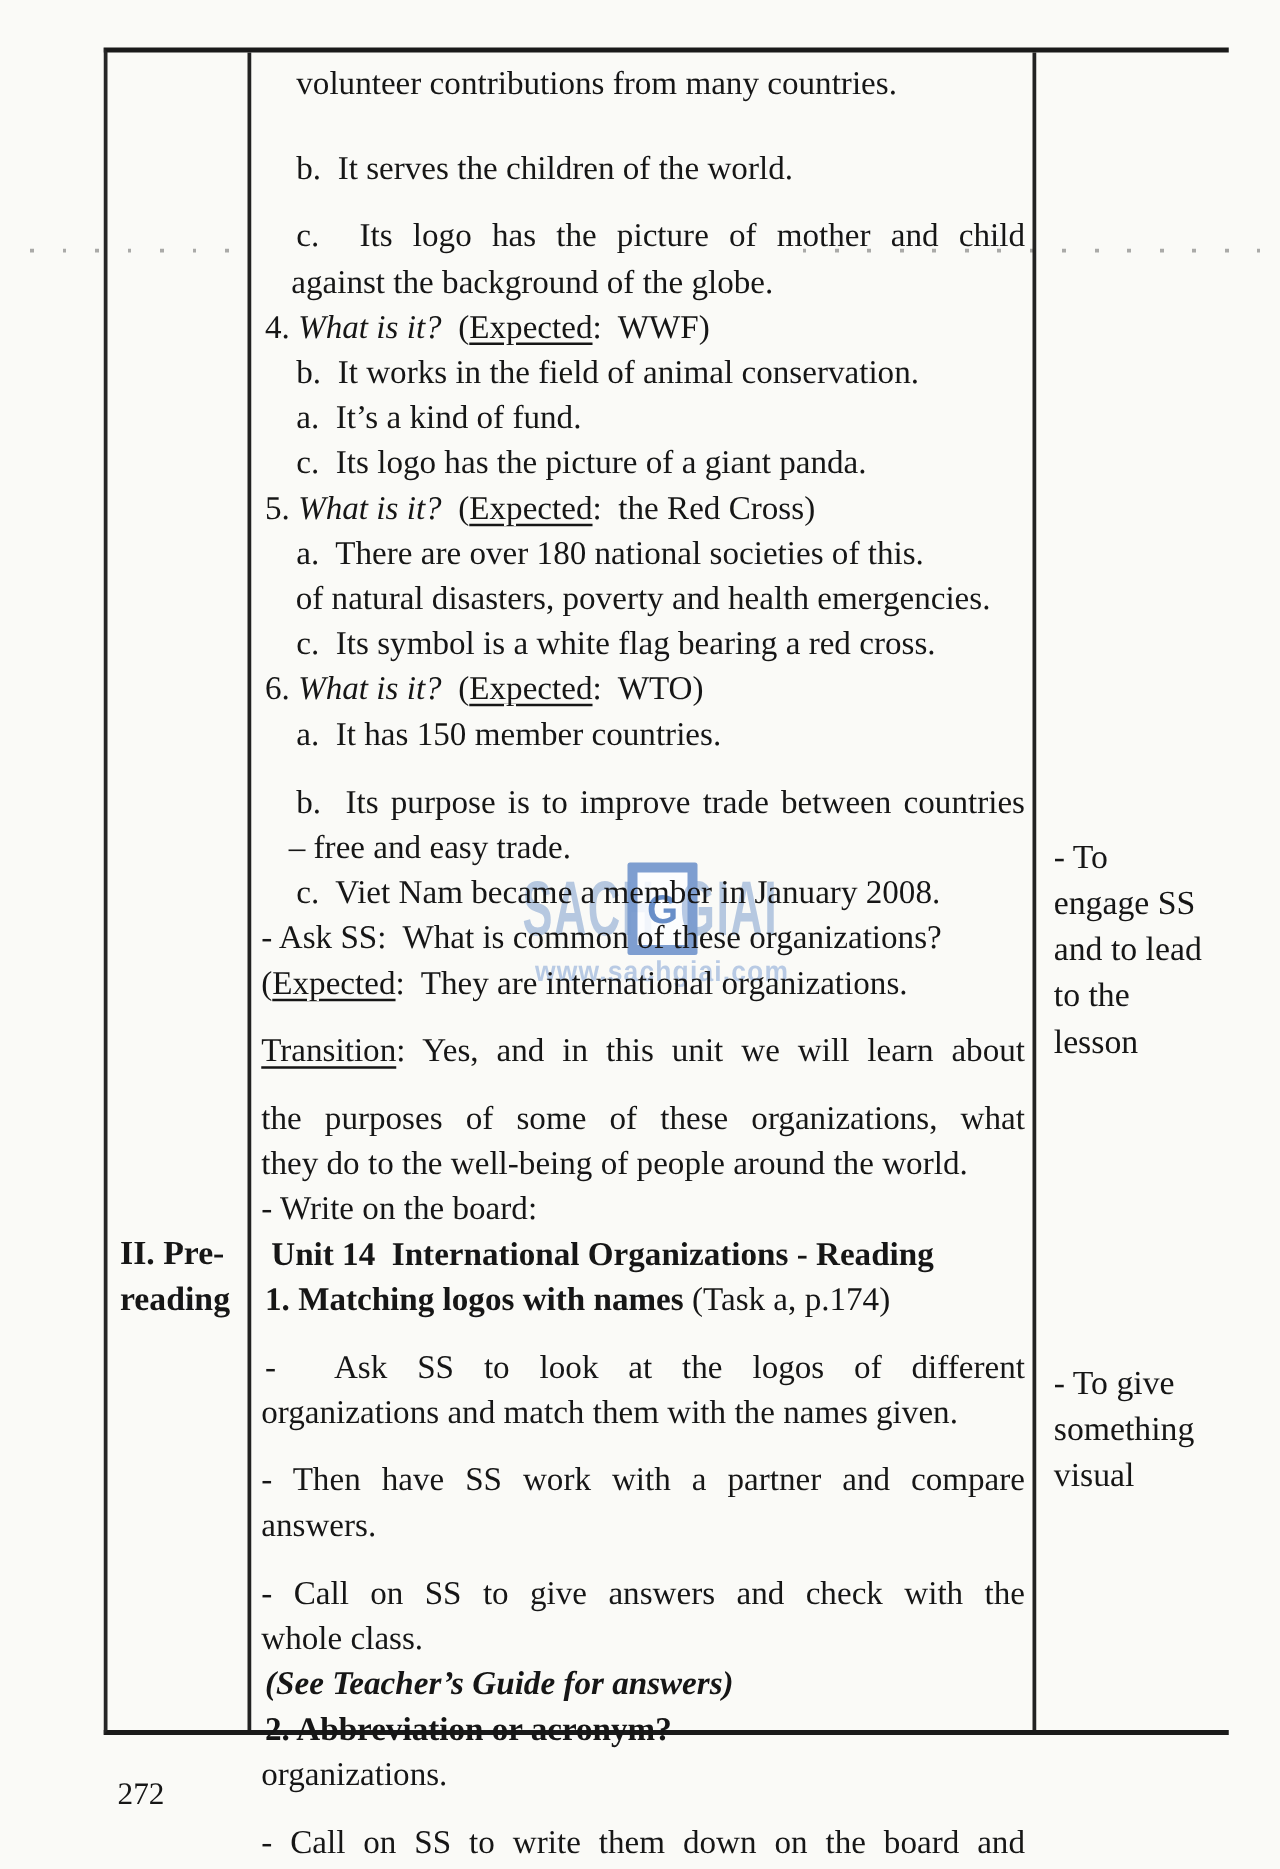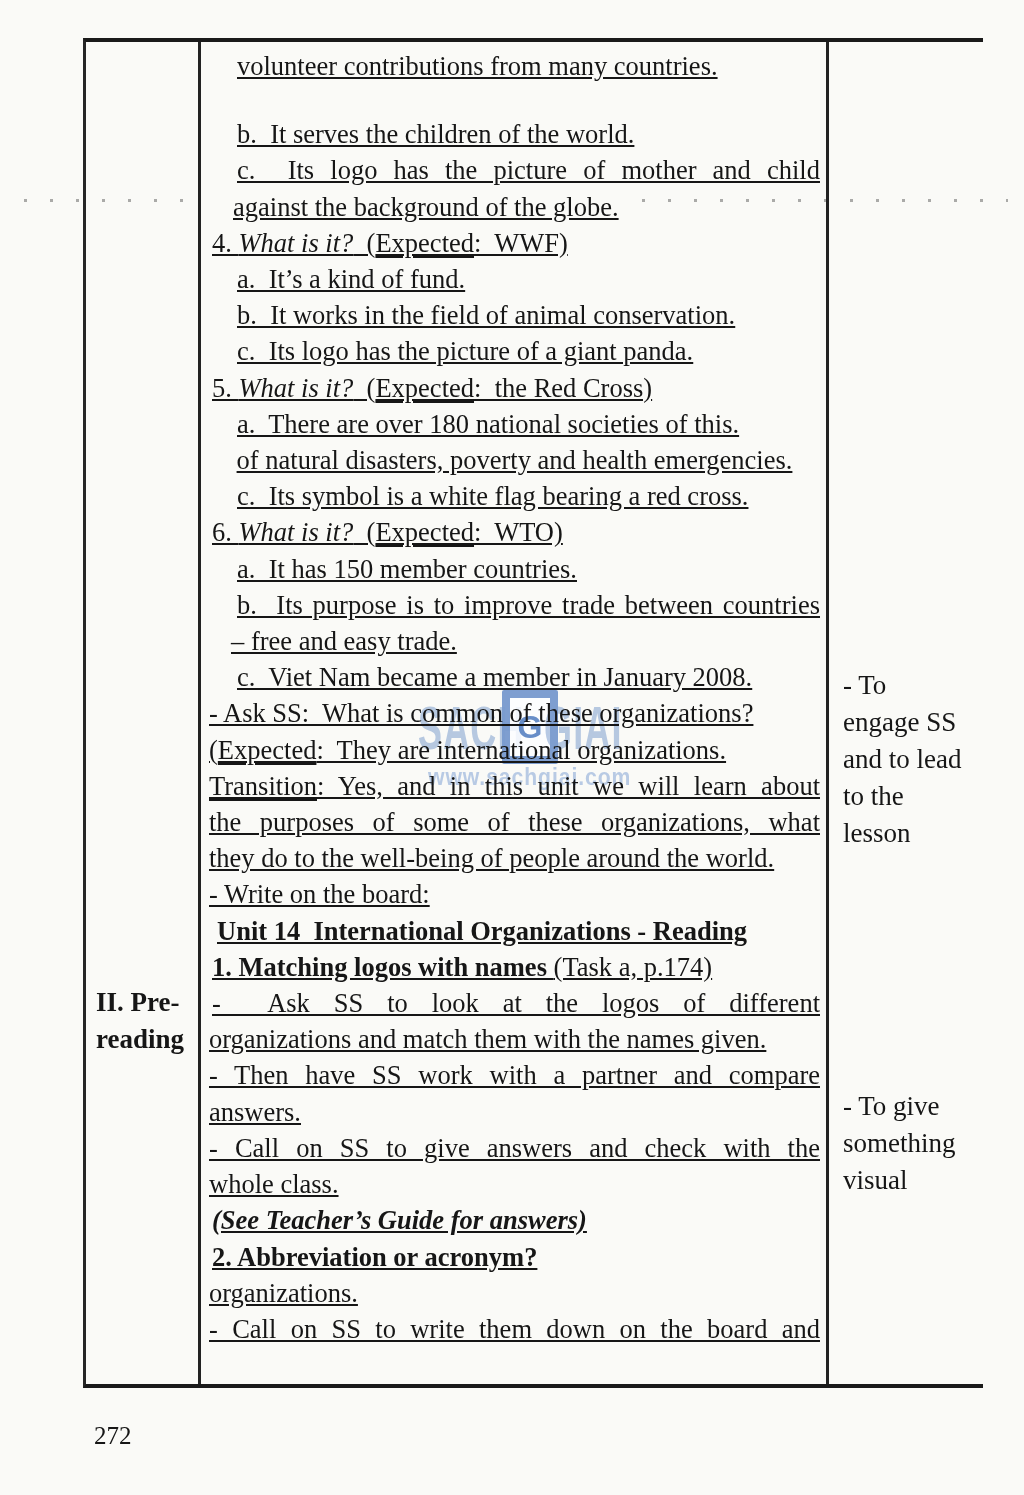--- a/index.html
+++ b/index.html
@@ -43,24 +43,24 @@
   }
   .divider{position:absolute;top:0;bottom:0;width:3px;background:#222;}
   .d1{left:112px;}
   .d2{left:740px;}
   .stage-label{
     position:absolute;left:10px;top:942px;width:100px;
     font-weight:bold;font-size:27px;line-height:37px;
   }
   .content-col{
     position:absolute;left:115px;top:0;width:625px;
-    padding:6px 6px 0 8px;box-sizing:border-box;text-decoration:underline;
+    padding:6px 6px 0 8px;box-sizing:border-box;
   }
   .line{font-size:26.5px;line-height:36.2px;white-space:normal;}
-  .line.j{text-align:justify;text-align-last:justify;}
+  .line.j{text-align:justify;text-align-last:justify;margin-top:18px;}
   .seg-i{font-style:italic;}
   .seg-b{font-weight:bold;}
   .seg-bi{font-weight:bold;font-style:italic;}
   .seg-u{text-decoration:underline;text-decoration-thickness:2px;text-underline-offset:4px;}
   .note{position:absolute;left:757px;width:140px;font-size:27px;line-height:37px;}
   .note1{top:625px;}
   .note2{top:1046px;}
   .page-number{position:absolute;left:94px;top:1422px;font-size:25px;}
 </style>
 </head>
@@ -88,22 +88,22 @@
       <div>II. Pre-</div>
       <div>reading</div>
     </div>
 
     <div class="content-col">
         <div class="line" style="text-indent: 28px;"><span>volunteer contributions from many countries.</span></div>
         <div class="line" style="text-indent: 28px; margin-top: 32px;"><span>b.&nbsp; It serves the children of the world.</span></div>
         <div class="line j" style="text-indent: 28px;"><span>c.&nbsp; Its logo has the picture of mother and child</span></div>
         <div class="line" style="text-indent: 0px; margin-left: 24px;"><span>against the background of the globe.</span></div>
         <div class="line" style="text-indent: 3px;"><span>4. </span><span class="seg-i">What is it?</span><span>&nbsp; (</span><span class="seg-u">Expected</span><span>:&nbsp; WWF)</span></div>
+        <div class="line" style="text-indent: 28px;"><span>b.&nbsp; It works in the field of animal conservation.</span></div>
         <div class="line" style="text-indent: 28px;"><span>a.&nbsp; It’s a kind of fund.</span></div>
-        <div class="line" style="text-indent: 28px;"><span>b.&nbsp; It works in the field of animal conservation.</span></div>
         <div class="line" style="text-indent: 28px;"><span>c.&nbsp; Its logo has the picture of a giant panda.</span></div>
         <div class="line" style="text-indent: 3px;"><span>5. </span><span class="seg-i">What is it?</span><span>&nbsp; (</span><span class="seg-u">Expected</span><span>:&nbsp; the Red Cross)</span></div>
         <div class="line" style="text-indent: 28px;"><span>a.&nbsp; There are over 180 national societies of this.</span></div>
         <div class="line" style="text-indent: 0px; text-align: center;"><span>of natural disasters, poverty and health emergencies.</span></div>
         <div class="line" style="text-indent: 28px;"><span>c.&nbsp; Its symbol is a white flag bearing a red cross.</span></div>
         <div class="line" style="text-indent: 3px;"><span>6. </span><span class="seg-i">What is it?</span><span>&nbsp; (</span><span class="seg-u">Expected</span><span>:&nbsp; WTO)</span></div>
         <div class="line" style="text-indent: 28px;"><span>a.&nbsp; It has 150 member countries.</span></div>
         <div class="line j" style="text-indent: 28px;"><span>b.&nbsp; Its purpose is to improve trade between countries</span></div>
         <div class="line" style="text-indent: 22px;"><span>– free and easy trade.</span></div>
         <div class="line" style="text-indent: 28px;"><span>c.&nbsp; Viet Nam became a member in January 2008.</span></div>

